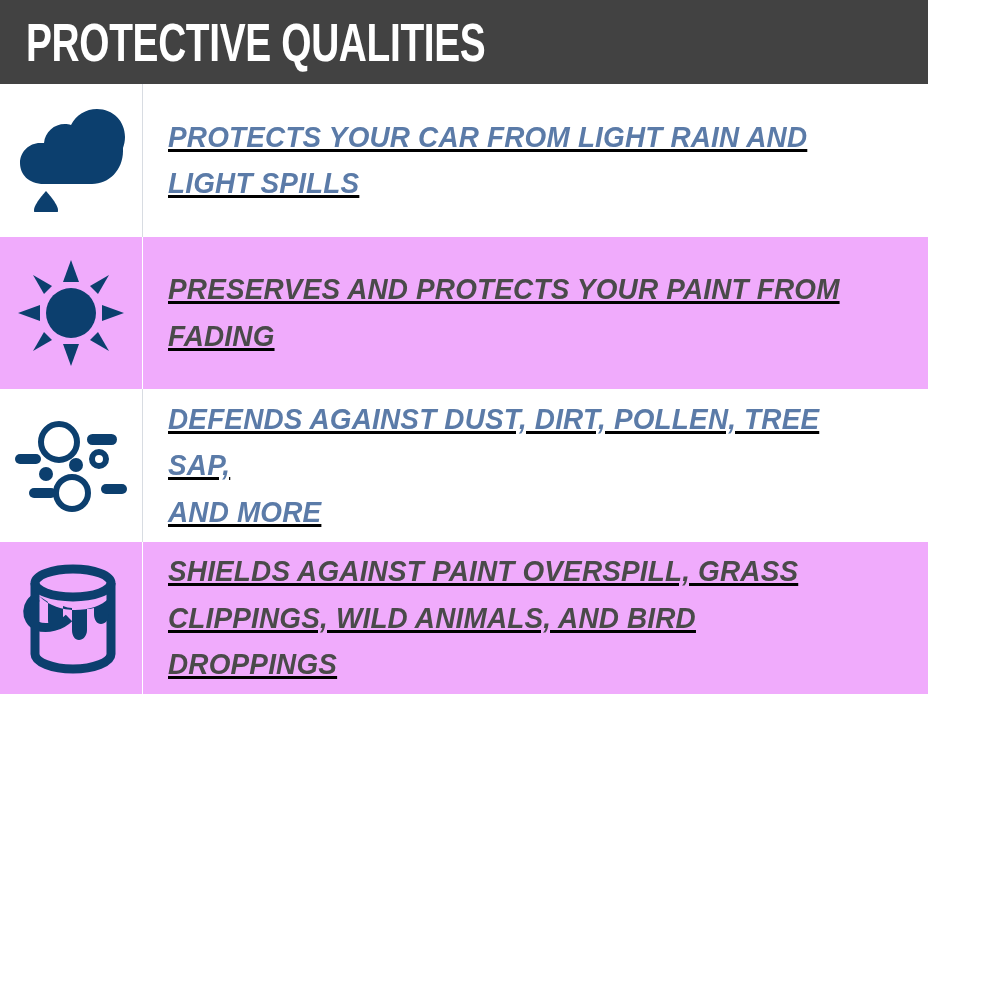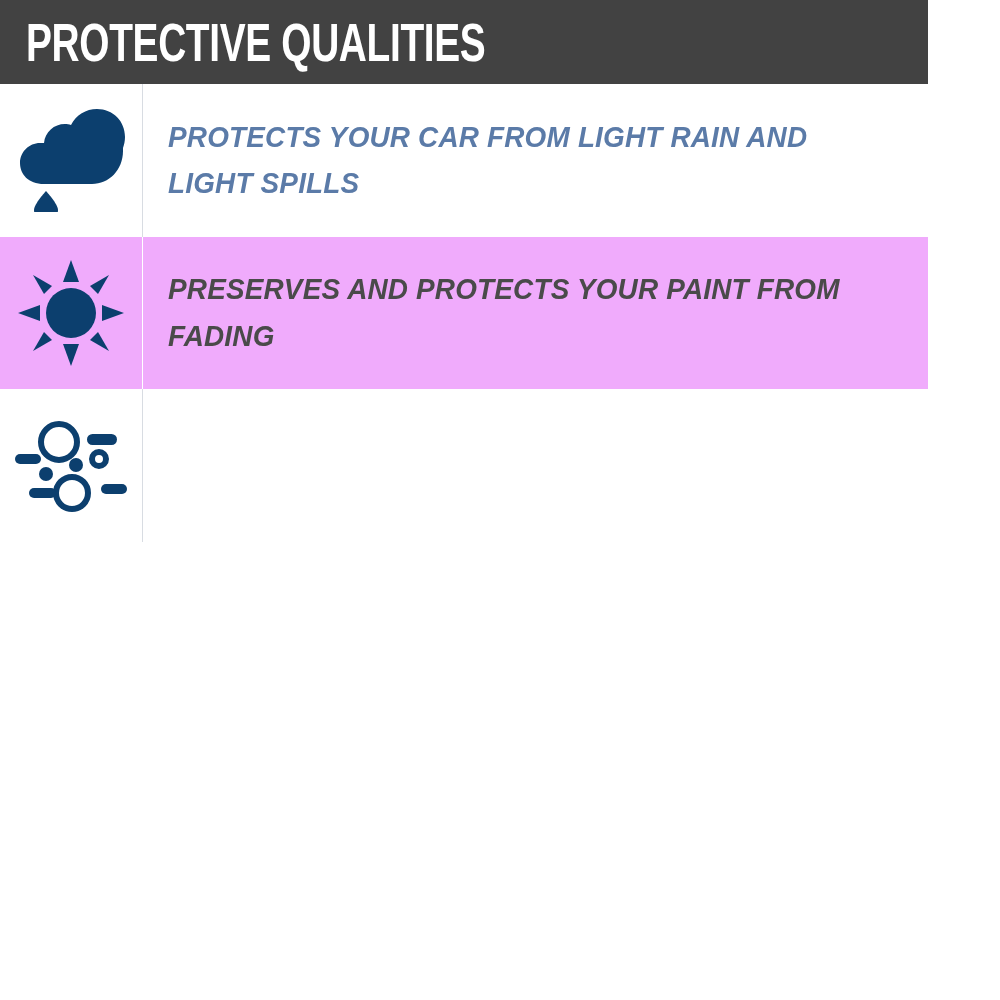--- a/index.html
+++ b/index.html
@@ -63,20 +63,21 @@
   }
   .row.odd .icon-cell  { border-right-color: #d8dce2; }
   .row.even .icon-cell { border-right-color: #ffffff; }
 
   .text-cell {
     flex: 1 1 auto;
     display: flex;
     align-items: center;
     padding: 0 30px 0 25px;
     box-sizing: border-box;
+    text-decoration: underline;
   }
   .row-text {
     font-family: "Liberation Sans Narrow", "Liberation Sans", sans-serif;
     font-weight: bold;
     font-style: italic;
     font-size: 30px;
     line-height: 1.55;
     letter-spacing: 0.2px;
     transform: scaleX(0.93);
     transform-origin: left center;
@@ -159,17 +160,48 @@
               <circle cx="63" cy="51" r="7"></circle>
               <circle cx="33" cy="60" r="7"></circle>
               <rect x="2" y="40" width="26" height="10" rx="5"></rect>
               <rect x="74" y="20" width="30" height="11" rx="5.5"></rect>
               <rect x="16" y="74" width="27" height="10" rx="5"></rect>
               <rect x="88" y="70" width="26" height="10" rx="5"></rect>
             </g>
           </svg>
         </span>
       </div>
-    </div>
-
+      <div class="text-cell">
+        <div class="row-text">DEFENDS AGAINST DUST, DIRT, POLLEN, TREE SAP,
+AND MORE</div>
+      </div>
+    </div>
+
+    <div class="row even">
+      <div class="icon-cell">
+        <span>
+          <svg width="108" height="112" viewBox="0 0 108 112">
+            <g fill="none" stroke="#0c3f6e" stroke-width="9">
+
+              <path d="M21 35 C8 40 7 58 20 64 C30 68 44 64 52 56"></path>
+
+              <path d="M18 21 L18 92 C18 100 35 107 56 107 C77 107 94 100 94 92 L94 21"></path>
+
+              <ellipse cx="56" cy="21" rx="38" ry="14"></ellipse>
+            </g>
+            <g fill="#0c3f6e">
+
+              <path d="M22 34 C32 44 46 48 58 48 C72 48 85 44 92 36
+                       L92 52 C92 58 88 62 84 62 C80 62 77 58 77 52 L77 46
+                       C74 47 72 47 70 47 L70 68 C70 74 66 78 62 78 C58 78 55 74 55 68 L55 46
+                       C52 46 49 45 46 44 L46 58 C46 64 42 68 38 68 C34 68 31 64 31 58 L31 40 Z"></path>
+            </g>
+          </svg>
+        </span>
+      </div>
+      <div class="text-cell">
+        <div class="row-text">SHIELDS AGAINST PAINT OVERSPILL, GRASS
+CLIPPINGS, WILD ANIMALS, AND BIRD DROPPINGS</div>
+      </div>
+    </div>
 
   </div>
 </div>
 
 </body></html>

